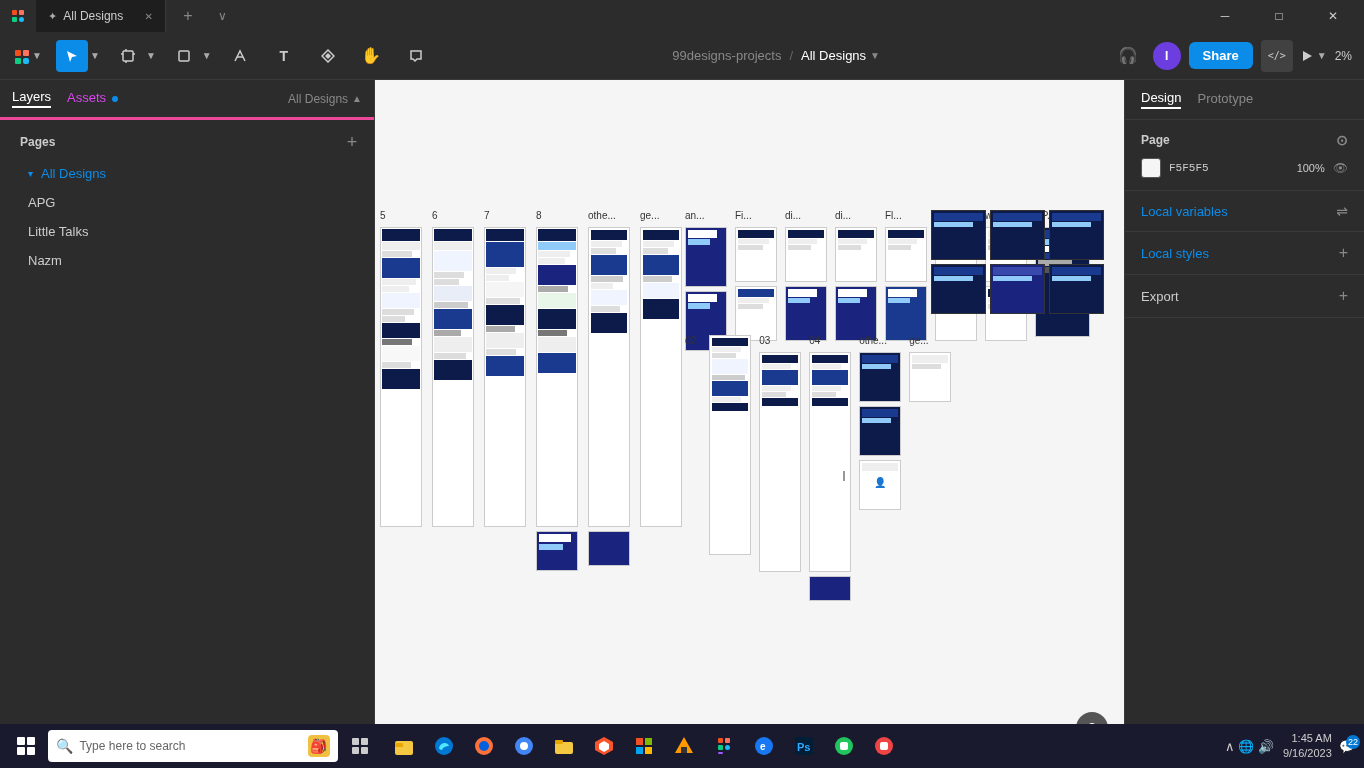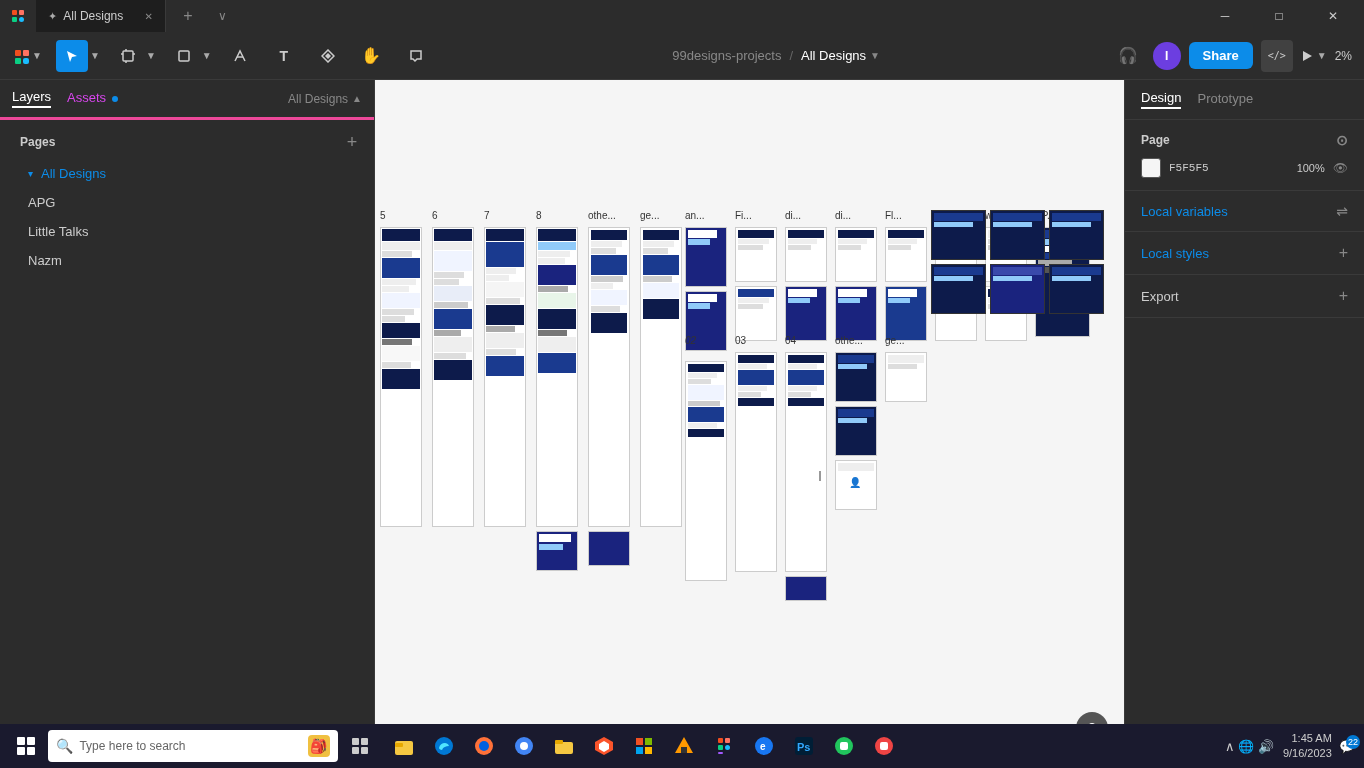--- a/index.html
+++ b/index.html
@@ -731,21 +731,21 @@
           <div style="width:55px;height:50px;background:#0d1b4b;border:1px solid #333;overflow:hidden;padding:2px;">
             <div style="height:8px;background:#1a3a8f;width:100%;margin-bottom:1px;"></div>
             <div style="height:5px;background:#90caf9;width:80%;"></div>
           </div>
         </div>
       </div>
 
       <div style="position:absolute;left:310px;top:135px;display:flex;gap:8px;">
 
 
-        <div style="display:flex;flex-direction:column;gap:13px;font-style:italic;">
+        <div style="display:flex;flex-direction:row;gap:13px;font-style:italic;">
           <div class="frame-label">02</div>
           <div style="width:42px;height:220px;background:#fff;border:1px solid #ccc;overflow:hidden;padding:2px;">
             <div style="height:8px;background:#0d1b4b;width:100%;margin-bottom:1px;"></div>
             <div style="height:5px;background:#eee;width:80%;margin-bottom:1px;"></div>
             <div style="height:5px;background:#ddd;width:65%;margin-bottom:1px;"></div>
             <div style="height:15px;background:#f0f4ff;width:100%;margin-bottom:1px;"></div>
             <div style="height:5px;background:#ccc;width:90%;margin-bottom:1px;"></div>
             <div style="height:15px;background:#1a3a8f;width:100%;margin-bottom:1px;"></div>
             <div style="height:5px;background:#eee;width:80%;margin-bottom:1px;"></div>
             <div style="height:8px;background:#0d1b4b;width:100%;"></div>

